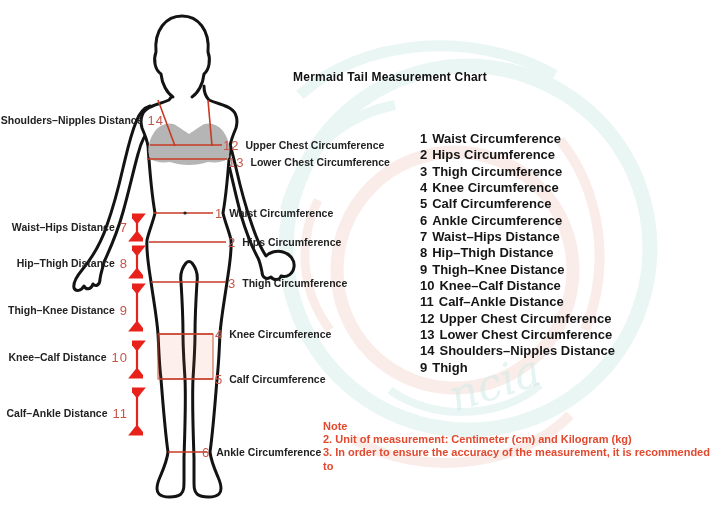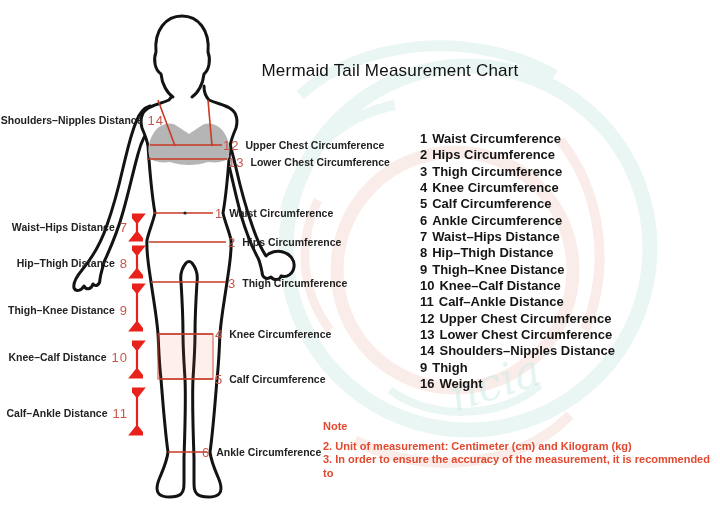--- a/index.html
+++ b/index.html
@@ -2,42 +2,42 @@
 <html><head>
 <meta charset="utf-8">
 <style>
   html,body{margin:0;padding:0;background:#fff;}
   #stage{
     position:relative;width:720px;height:514px;background:#ffffff;overflow:hidden;
     font-family:"Liberation Sans", sans-serif;color:#1c1c1c;
   }
   #figure-svg{position:absolute;left:0;top:0;}
   .page-title{
-    position:absolute;left:240px;top:61px;width:300px;text-align:center;
-    font-size:17px;font-weight:400;letter-spacing:.2px;color:#111;
+    position:absolute;left:240px;top:70px;width:300px;text-align:center;
+    font-size:12px;font-weight:700;letter-spacing:.2px;color:#111;
   }
   .llabel{
     position:absolute;display:flex;justify-content:flex-end;align-items:center;gap:5px;
     font-size:10.5px;font-weight:700;color:#222;white-space:nowrap;height:14px;
   }
   .flabel{
     position:absolute;display:flex;align-items:center;gap:6px;
     font-size:10.5px;font-weight:700;color:#222;white-space:nowrap;height:14px;
   }
   .rednum{font-size:13px;font-weight:400;color:#c5564a;letter-spacing:1px;}
   .right-list{
     position:absolute;left:420px;top:131px;font-size:13px;font-weight:700;
     line-height:16.35px;color:#151515;
   }
   .right-list .item{display:flex;gap:5px;white-space:nowrap;}
   .note-block{
     position:absolute;left:323px;top:420px;width:392px;color:#e2492f;
     font-size:11px;font-weight:700;line-height:13.2px;
   }
-  .note-heading{margin-bottom:7px;}
+  .note-heading{}
 </style>
 </head>
 <body>
 
 <div id="stage">
 
   <svg id="figure-svg" width="720" height="514" viewBox="0 0 720 514">
     <defs>
       <marker id="ah-up" markerWidth="8" markerHeight="8" refX="4" refY="2.5" orient="auto-start-reverse">
         <path d="M0,5 L4,0 L8,5 Z" fill="#e8211a" transform="rotate(-90 4 2.5)"></path>
@@ -233,24 +233,20 @@
         <span>Lower Chest Circumference</span>
       </div>
     <div class="item">
         <span>14</span>
         <span>Shoulders–Nipples Distance</span>
       </div>
     <div class="item">
         <span>9</span>
         <span>Thigh</span>
       </div>
-    <div class="item">
-        <span>16</span>
-        <span>Weight</span>
-      </div>
   </div>
 
   <div class="note-block">
     <div class="note-heading">Note</div>
     <div>2. Unit of measurement: Centimeter (cm) and Kilogram (kg)</div>
     <div>3. In order to ensure the accuracy of the measurement, it is recommended to</div>
   </div>
 
 </div>
 

